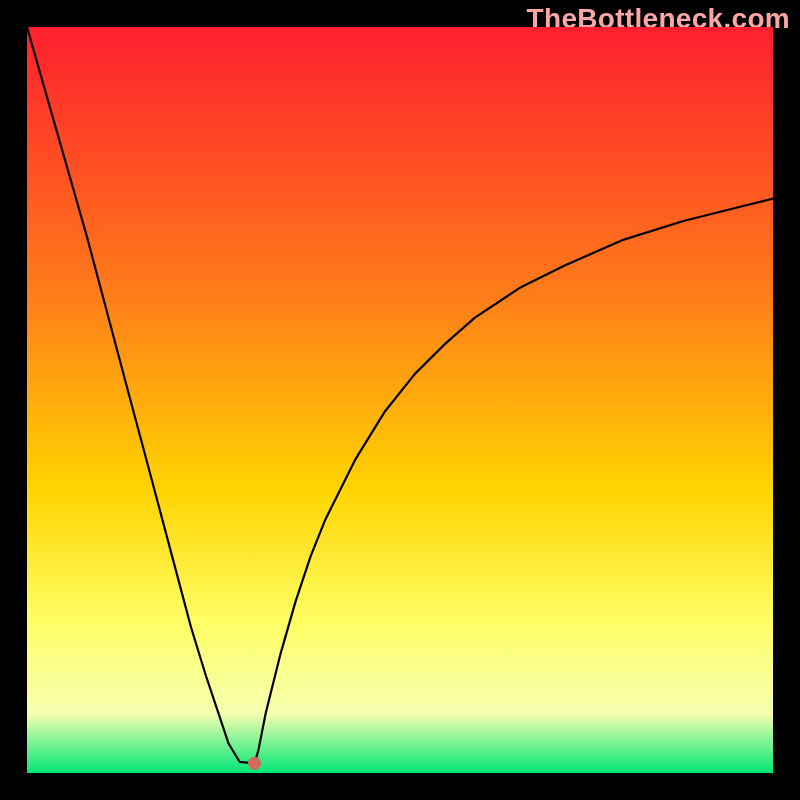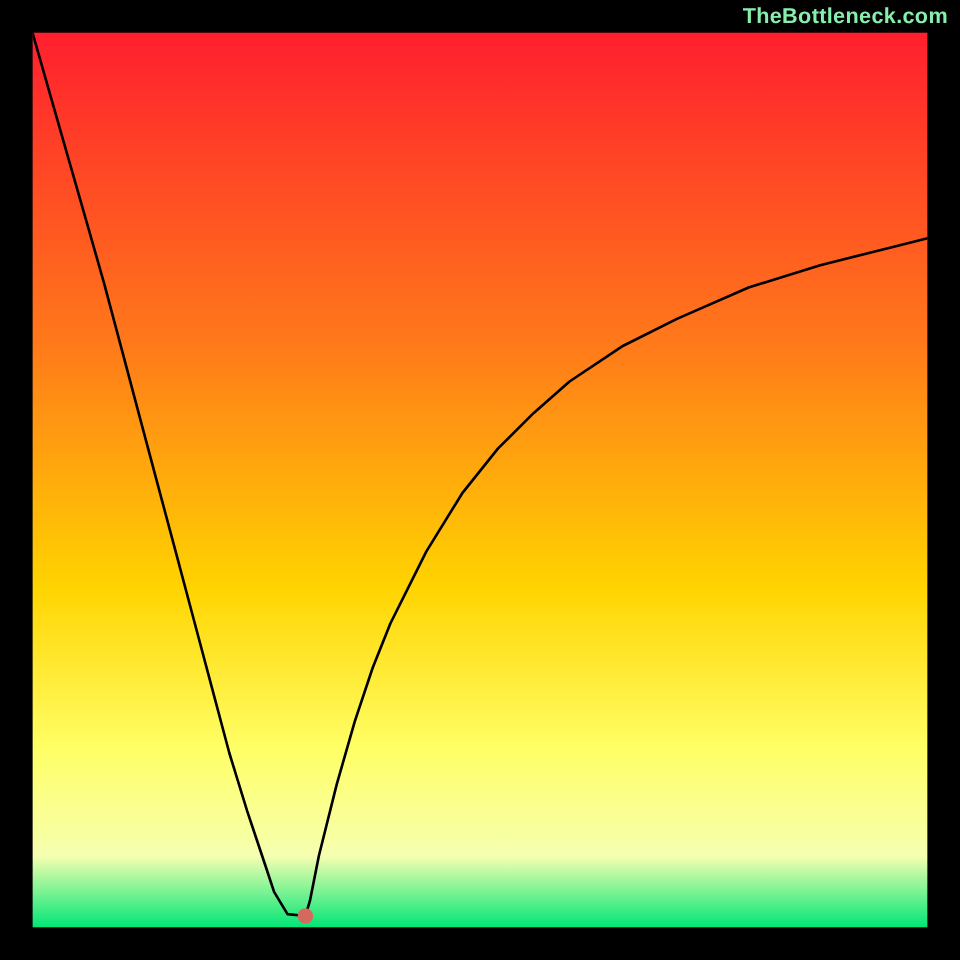--- a/index.html
+++ b/index.html
@@ -14,22 +14,22 @@
   .frame {
     position: relative;
     width: 800px;
     height: 800px;
     background: #000;
   }
   .watermark {
     position: absolute;
     top: 3px;
     right: 10px;
-    color: #86efac;
-    font-size: 18px;
+    color: #fca5a5;
+    font-size: 28px;
     font-weight: 600;
     letter-spacing: 0.3px;
     user-select: none;
   }
   .plot {
     position: absolute;
     left: 27px;
     top: 27px;
     width: 746px;
     height: 746px;

